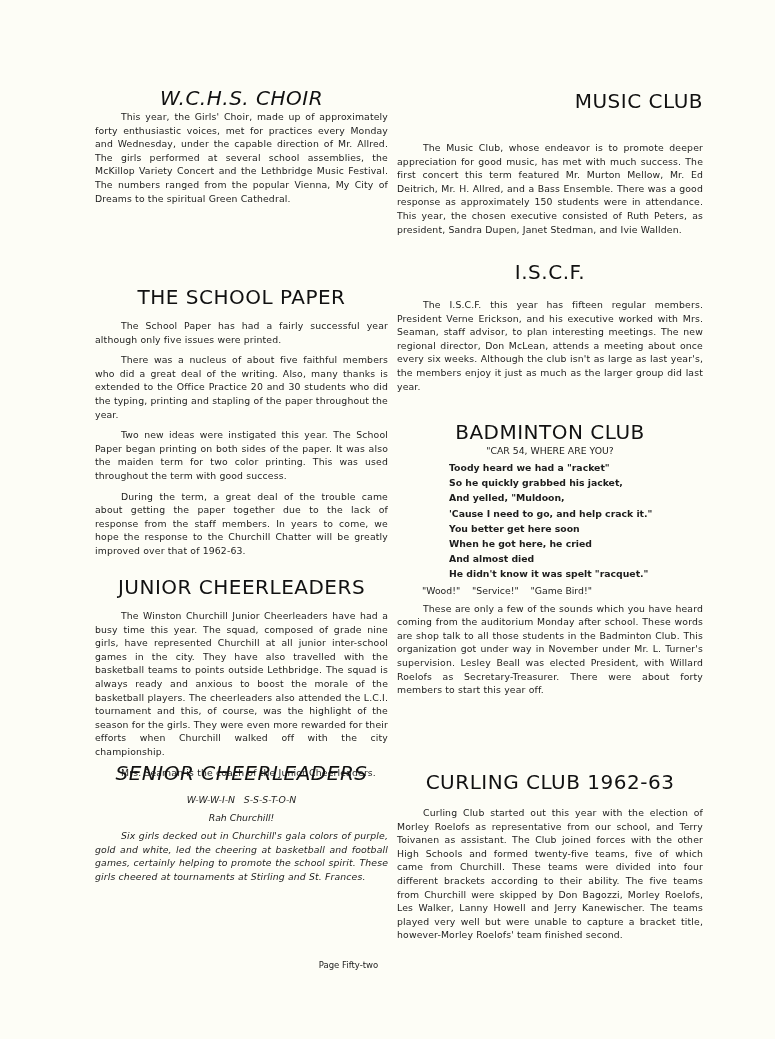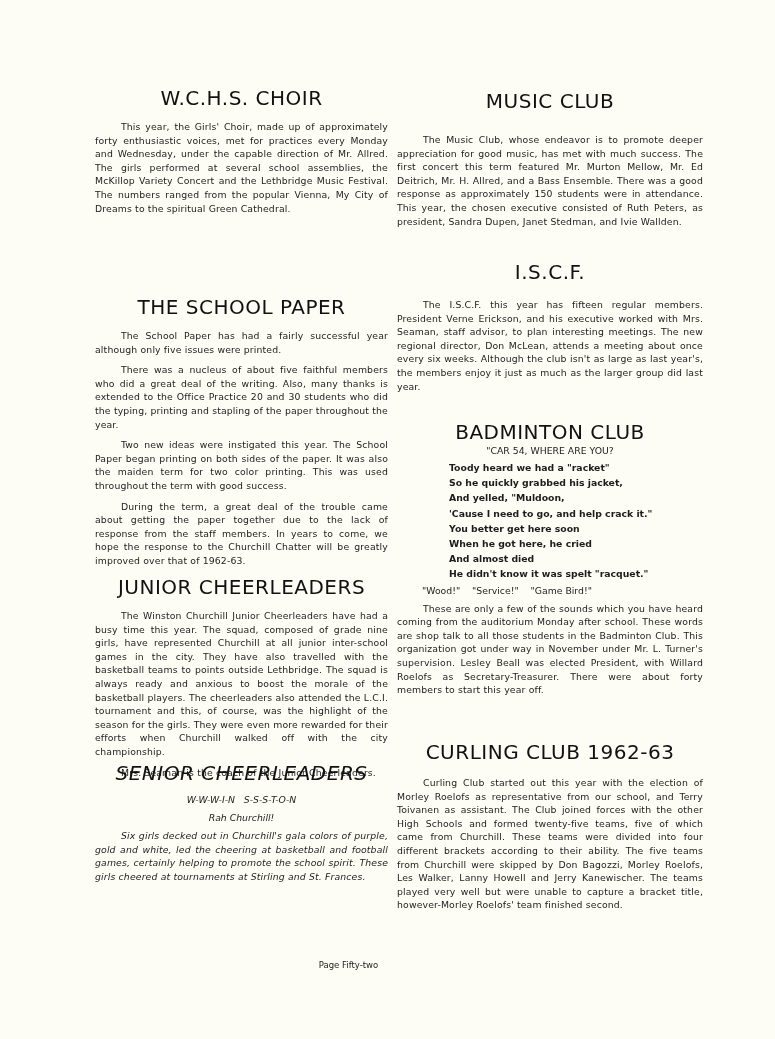--- a/index.html
+++ b/index.html
@@ -45,28 +45,28 @@
     position: absolute; top: 960px; left: 0; width: 697px;
     text-align: center; font-size: 8.5px; color: #222;
   }
 </style>
 </head>
 <body>
 
 <div class="col col-left">
 
   <div class="section" style="top:86px;">
-    <h2 style="margin-bottom:10px;">W.C.H.S. CHOIR</h2>
+    <h2 style="margin-bottom:0;font-style:italic;">W.C.H.S. CHOIR</h2>
     <div class="body-text">
       <p class="para">This year, the Girls' Choir, made up of approximately forty enthusiastic voices, met for practices every Monday and Wednesday, under the capable direction of Mr. Allred. The girls performed at several school assemblies, the McKillop Variety Concert and the Lethbridge Music Festival. The numbers ranged from the popular Vienna, My City of Dreams to the spiritual Green Cathedral.</p>
     </div>
   </div>
 
   <div class="section" style="top:285px;">
-    <h2 style="margin-bottom:10px;margin-top:10px;">THE SCHOOL PAPER</h2>
+    <h2 style="margin-bottom:10px;">THE SCHOOL PAPER</h2>
     <div class="body-text">
       <p class="para">The School Paper has had a fairly successful year although only five issues were printed.</p>
       <p class="para">There was a nucleus of about five faithful members who did a great deal of the writing. Also, many thanks is extended to the Office Practice 20 and 30 students who did the typing, printing and stapling of the paper throughout the year.</p>
       <p class="para">Two new ideas were instigated this year. The School Paper began printing on both sides of the paper. It was also the maiden term for two color printing. This was used throughout the term with good success.</p>
       <p class="para">During the term, a great deal of the trouble came about getting the paper together due to the lack of response from the staff members. In years to come, we hope the response to the Churchill Chatter will be greatly improved over that of 1962-63.</p>
     </div>
   </div>
 
   <div class="section" style="top:575px;">
     <h2 style="margin-bottom:10px;">JUNIOR CHEERLEADERS</h2>
@@ -83,21 +83,21 @@
     <div class="body-text">
       <p class="para">Six girls decked out in Churchill's gala colors of purple, gold and white, led the cheering at basketball and football games, certainly helping to promote the school spirit. These girls cheered at tournaments at Stirling and St. Frances.</p>
     </div>
   </div>
 
 </div>
 
 <div class="col col-right">
 
   <div class="section" style="top:89px;">
-    <h2 style="margin-bottom:20px;">MUSIC CLUB</h2>
+    <h2 style="margin-bottom:28px;text-align:right;">MUSIC CLUB</h2>
     <div class="body-text">
       <p class="para">The Music Club, whose endeavor is to promote deeper appreciation for good music, has met with much success. The first concert this term featured Mr. Murton Mellow, Mr. Ed Deitrich, Mr. H. Allred, and a Bass Ensemble. There was a good response as approximately 150 students were in attendance. This year, the chosen executive consisted of Ruth Peters, as president, Sandra Dupen, Janet Stedman, and Ivie Wallden.</p>
     </div>
   </div>
 
   <div class="section" style="top:260px;">
     <h2 style="margin-bottom:14px;">I.S.C.F.</h2>
     <div class="body-text">
       <p class="para">The I.S.C.F. this year has fifteen regular members. President Verne Erickson, and his executive worked with Mrs. Seaman, staff advisor, to plan interesting meetings. The new regional director, Don McLean, attends a meeting about once every six weeks. Although the club isn't as large as last year's, the members enjoy it just as much as the larger group did last year.</p>
     </div>
@@ -116,21 +116,21 @@
       <div>And almost died</div>
       <div>He didn't know it was spelt "racquet."</div>
     </div>
     <div class="shouts">"Wood!"    "Service!"    "Game Bird!"</div>
     <div class="body-text">
       <p class="para">These are only a few of the sounds which you have heard coming from the auditorium Monday after school. These words are shop talk to all those students in the Badminton Club. This organization got under way in November under Mr. L. Turner's supervision. Lesley Beall was elected President, with Willard Roelofs as Secretary-Treasurer. There were about forty members to start this year off.</p>
     </div>
   </div>
 
   <div class="section" style="top:740px;">
-    <h2 style="margin-bottom:12px;">CURLING CLUB 1962-63</h2>
+    <h2 style="margin-bottom:12px;margin-top:30px;">CURLING CLUB 1962-63</h2>
     <div class="body-text">
       <p class="para">Curling Club started out this year with the election of Morley Roelofs as representative from our school, and Terry Toivanen as assistant. The Club joined forces with the other High Schools and formed twenty-five teams, five of which came from Churchill. These teams were divided into four different brackets according to their ability. The five teams from Churchill were skipped by Don Bagozzi, Morley Roelofs, Les Walker, Lanny Howell and Jerry Kanewischer. The teams played very well but were unable to capture a bracket title, however-Morley Roelofs' team finished second.</p>
     </div>
   </div>
 
 </div>
 
 <div class="footer">Page Fifty-two</div>
 
 </body></html>

